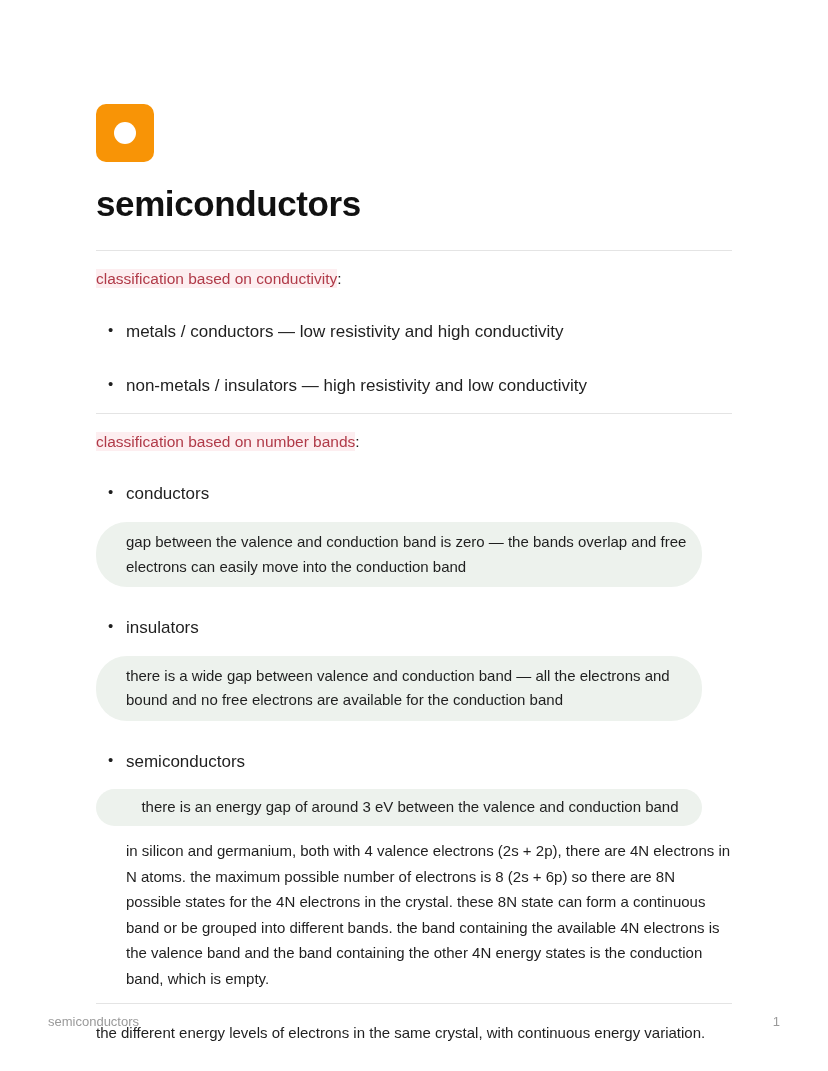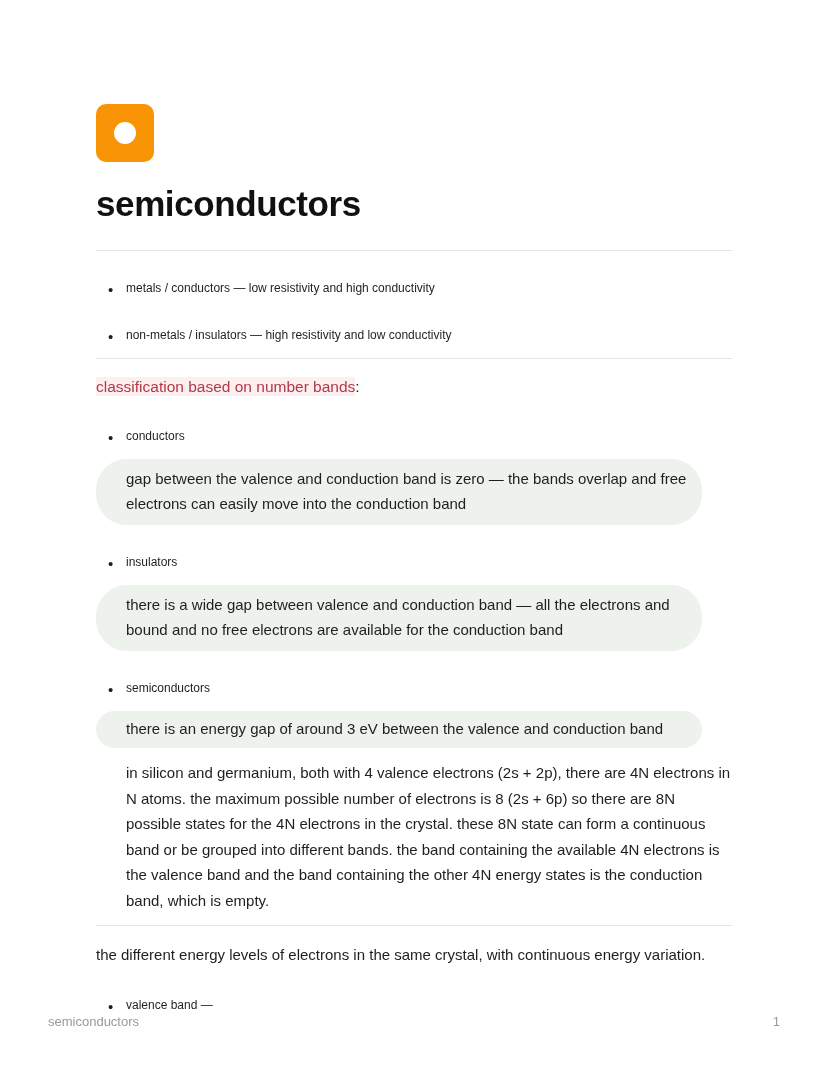--- a/index.html
+++ b/index.html
@@ -70,21 +70,21 @@
     color: #b03a48;
     padding: 1px 0;
   }
   ul {
     margin: 0 0 14px 0;
     padding-left: 30px;
     list-style: none;
   }
   li {
     position: relative;
-    font-size: 12px;
+    font-size: 17px;
     line-height: 1.55;
     margin-bottom: 12px;
     color: #1f1f1f;
     margin-top: 28px;
   }
   li:before {
     content: "•";
     position: absolute;
     left: -18px;
     top: -1px;
@@ -101,20 +101,21 @@
     font-size: 15px;
     line-height: 1.65;
     color: #1f1f1f;
     width: 606px;
     box-sizing: border-box;
     border-radius: 31px;
   }
   .callout.single {
     padding-top: 6px;
     padding-bottom: 6px;
+    text-align: center;
   }
   .para {
     font-size: 15px;
     line-height: 1.7;
     margin: 0 0 12px 0;
     padding-left: 30px;
     color: #1f1f1f;
     width: 636px;
     box-sizing: border-box;
   }
@@ -141,20 +142,21 @@
   <div class="content">
 
     <div class="doc-icon">
       <div class="dot"></div>
     </div>
 
     <h1 class="title">semiconductors</h1>
 
     <hr class="divider">
 
+    <p class="heading"><span class="hl">classification based on conductivity</span><span>:</span></p>
 
     <ul>
       <li>metals / conductors — low resistivity and high conductivity</li>
       <li>non-metals / insulators — high resistivity and low conductivity</li>
     </ul>
 
     <hr class="divider">
 
     <p class="heading"><span class="hl">classification based on number bands</span><span>:</span></p>
 

